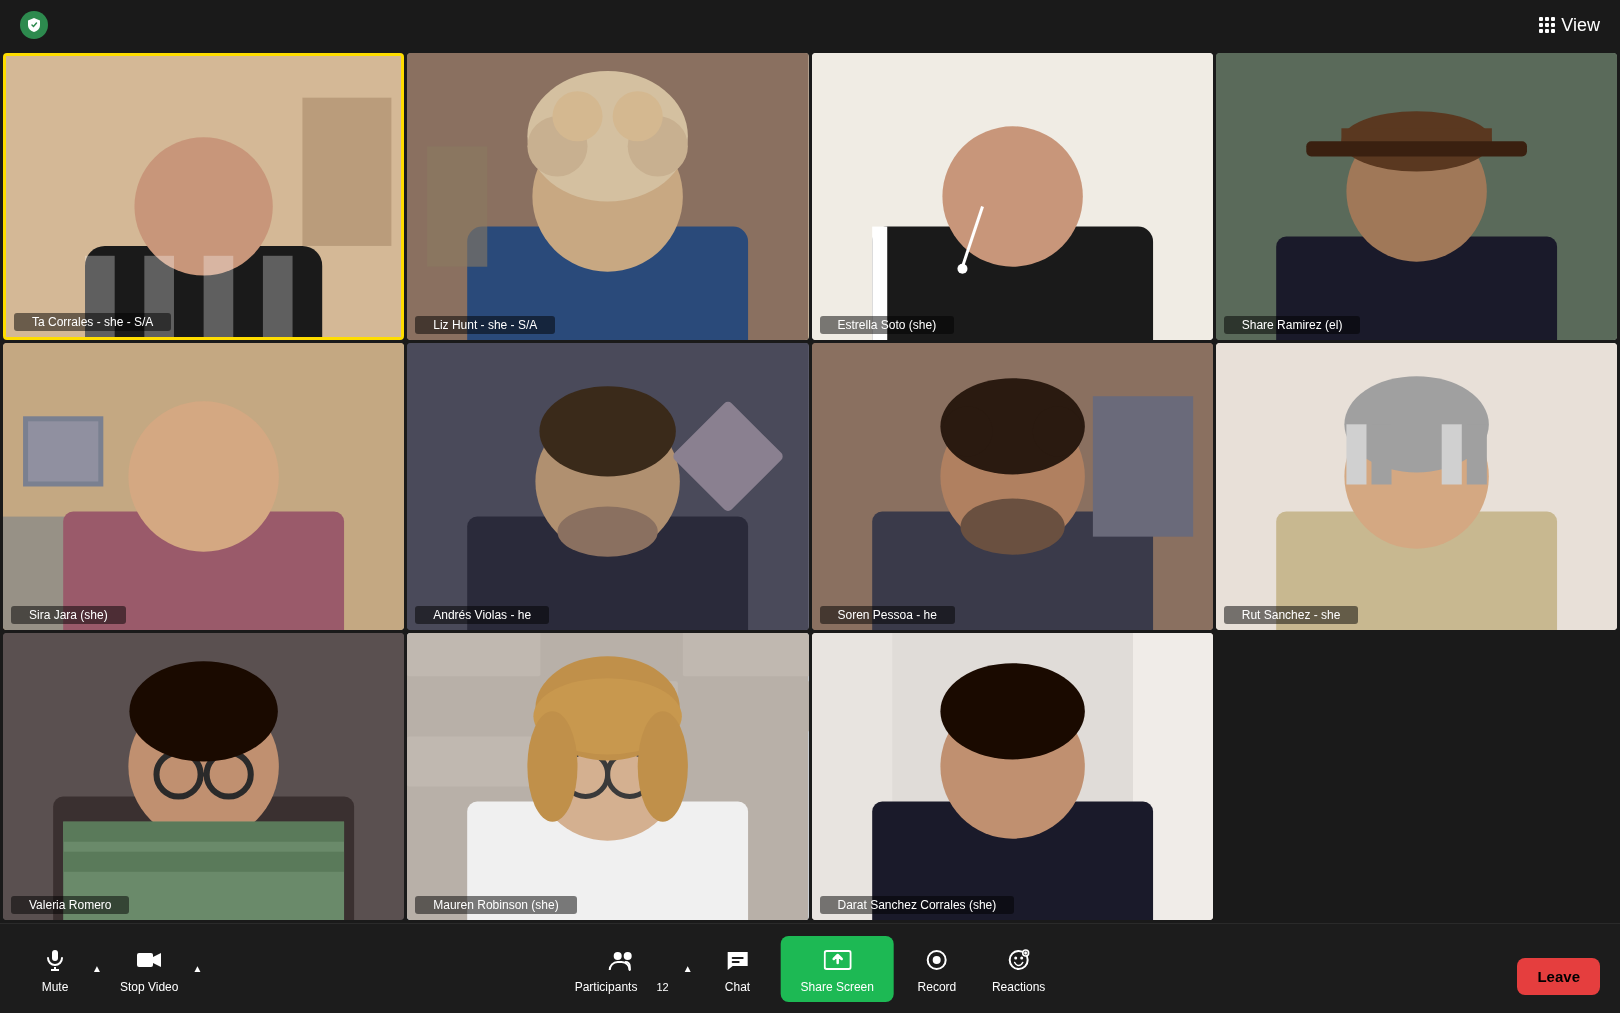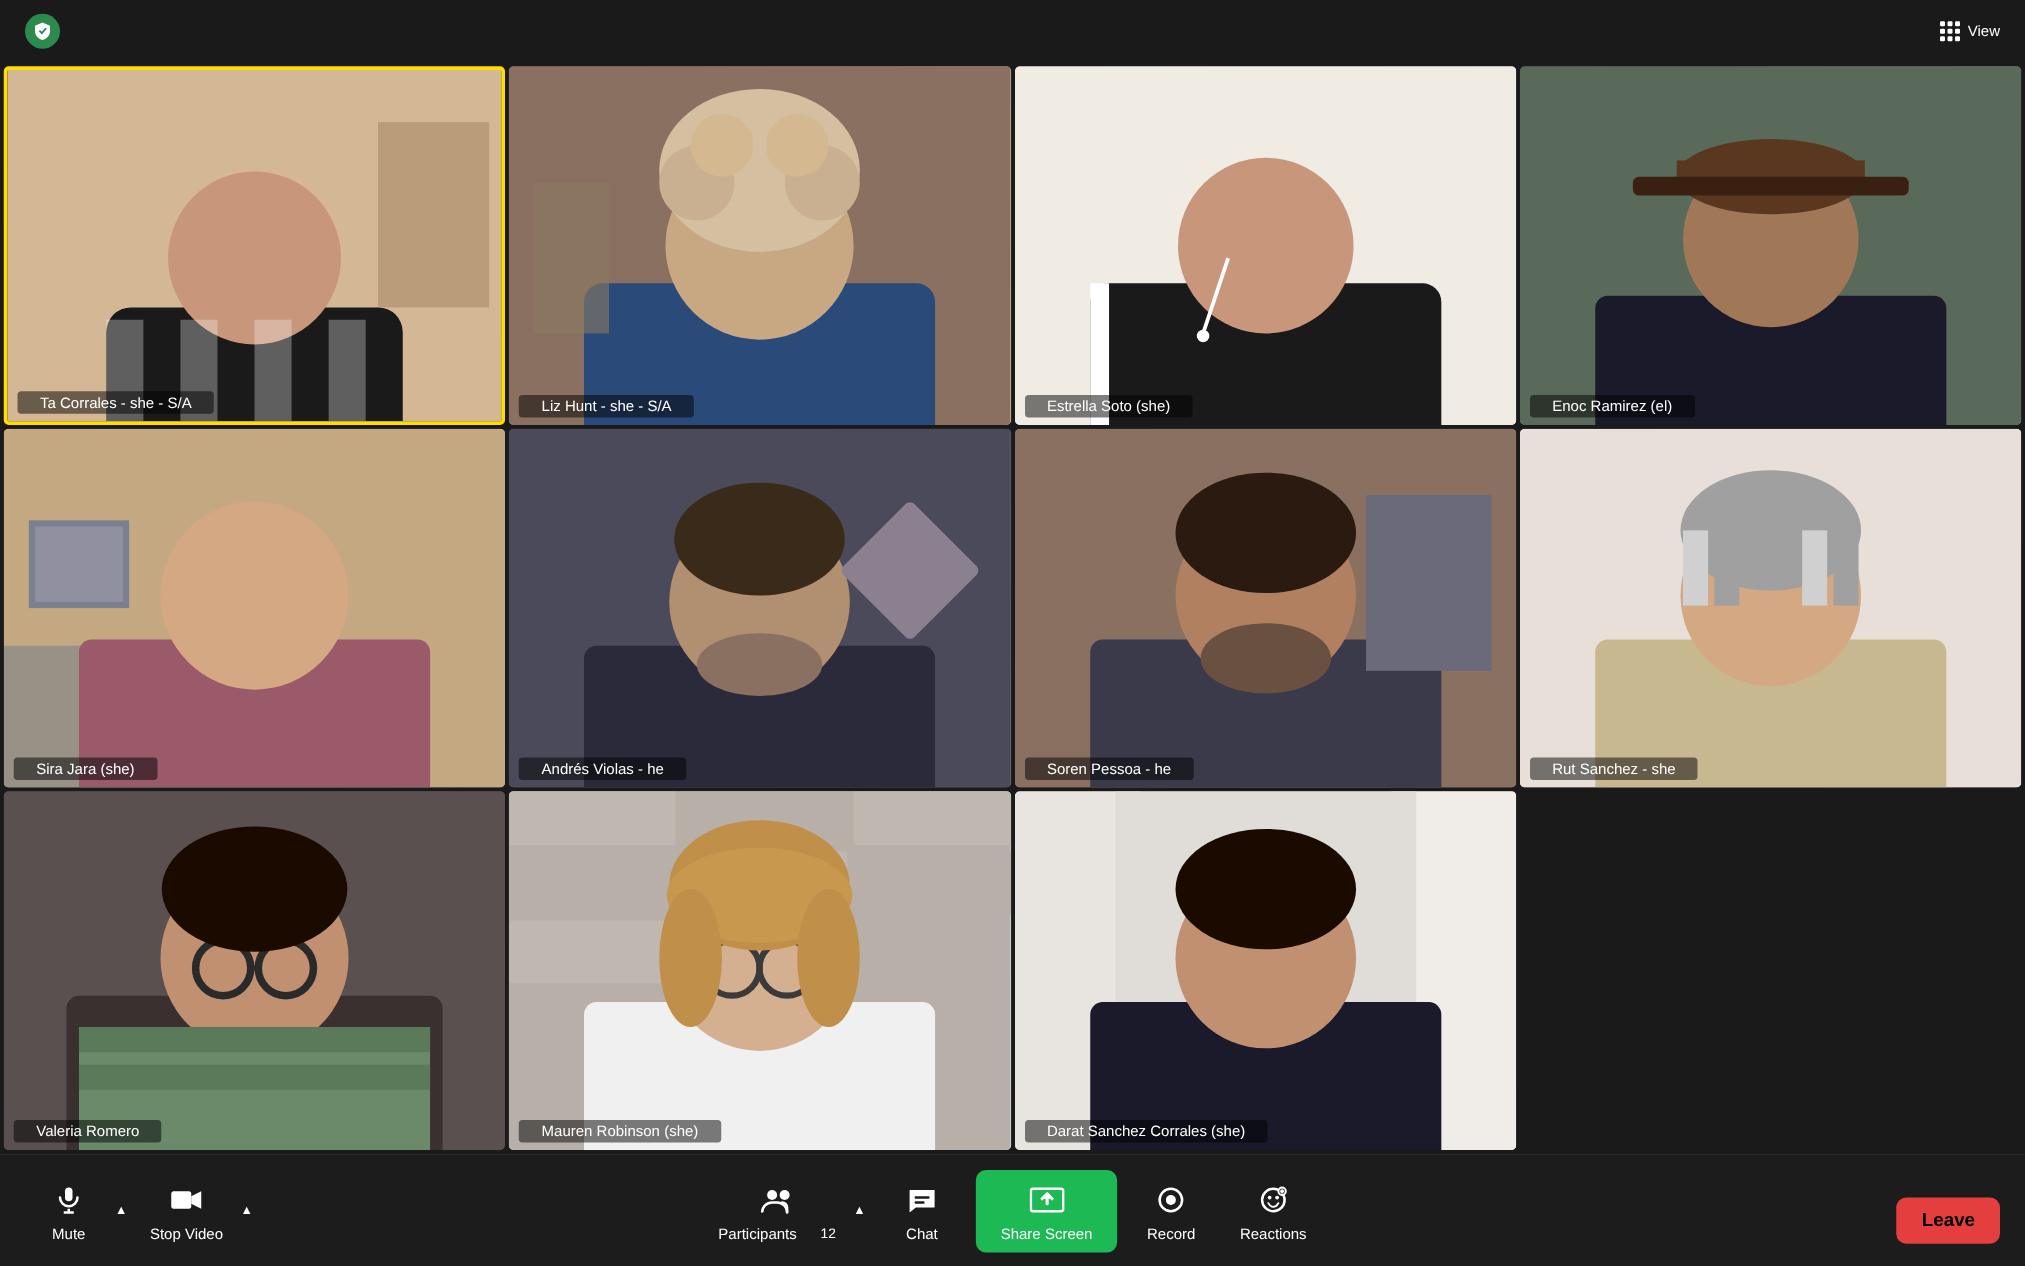--- a/index.html
+++ b/index.html
@@ -49,21 +49,21 @@
       font-size: 14px;
     }
     .view-btn {
       display: flex;
       align-items: center;
       gap: 6px;
       color: #fff;
       background: transparent;
       border: none;
       cursor: pointer;
-      font-size: 12px;
+      font-size: 18px;
     }
     .grid-icon {
       display: grid;
       grid-template-columns: 1fr 1fr 1fr;
       gap: 2px;
       width: 16px;
       height: 16px;
     }
     .grid-icon span {
       background: #fff;
@@ -348,21 +348,21 @@
       <svg class="video-person-overlay" viewBox="0 0 400 300" xmlns="http://www.w3.org/2000/svg" preserveAspectRatio="xMidYMid slice">
         <rect width="400" height="300" fill="#5a6a5a"></rect>
         <rect x="60" y="190" width="280" height="200" rx="10" fill="#1a1a2a"></rect>
         <circle cx="200" cy="145" r="70" fill="#a07858"></circle>
 
         <ellipse cx="200" cy="95" rx="75" ry="30" fill="#5a3820"></ellipse>
         <rect x="125" y="82" width="150" height="25" fill="#5a3820"></rect>
         <rect x="90" y="95" width="220" height="15" rx="5" fill="#3a2010"></rect>
       </svg>
     </div>
-    <div class="participant-label">Enoc Ramirez (el)</div>
+    <div class="participant-label">Share Ramirez (el)</div>
   </div>
 
   <div class="video-tile">
     <div class="fake-video p5">
       <svg class="video-person-overlay" viewBox="0 0 400 300" xmlns="http://www.w3.org/2000/svg" preserveAspectRatio="xMidYMid slice">
         <rect width="400" height="300" fill="#c4a882"></rect>
         <rect x="0" y="180" width="200" height="120" fill="#6a7a8a" opacity="0.5"></rect>
         <rect x="60" y="175" width="280" height="200" rx="10" fill="#9a5a6a"></rect>
         <circle cx="200" cy="140" r="75" fill="#d4a882"></circle>
 

